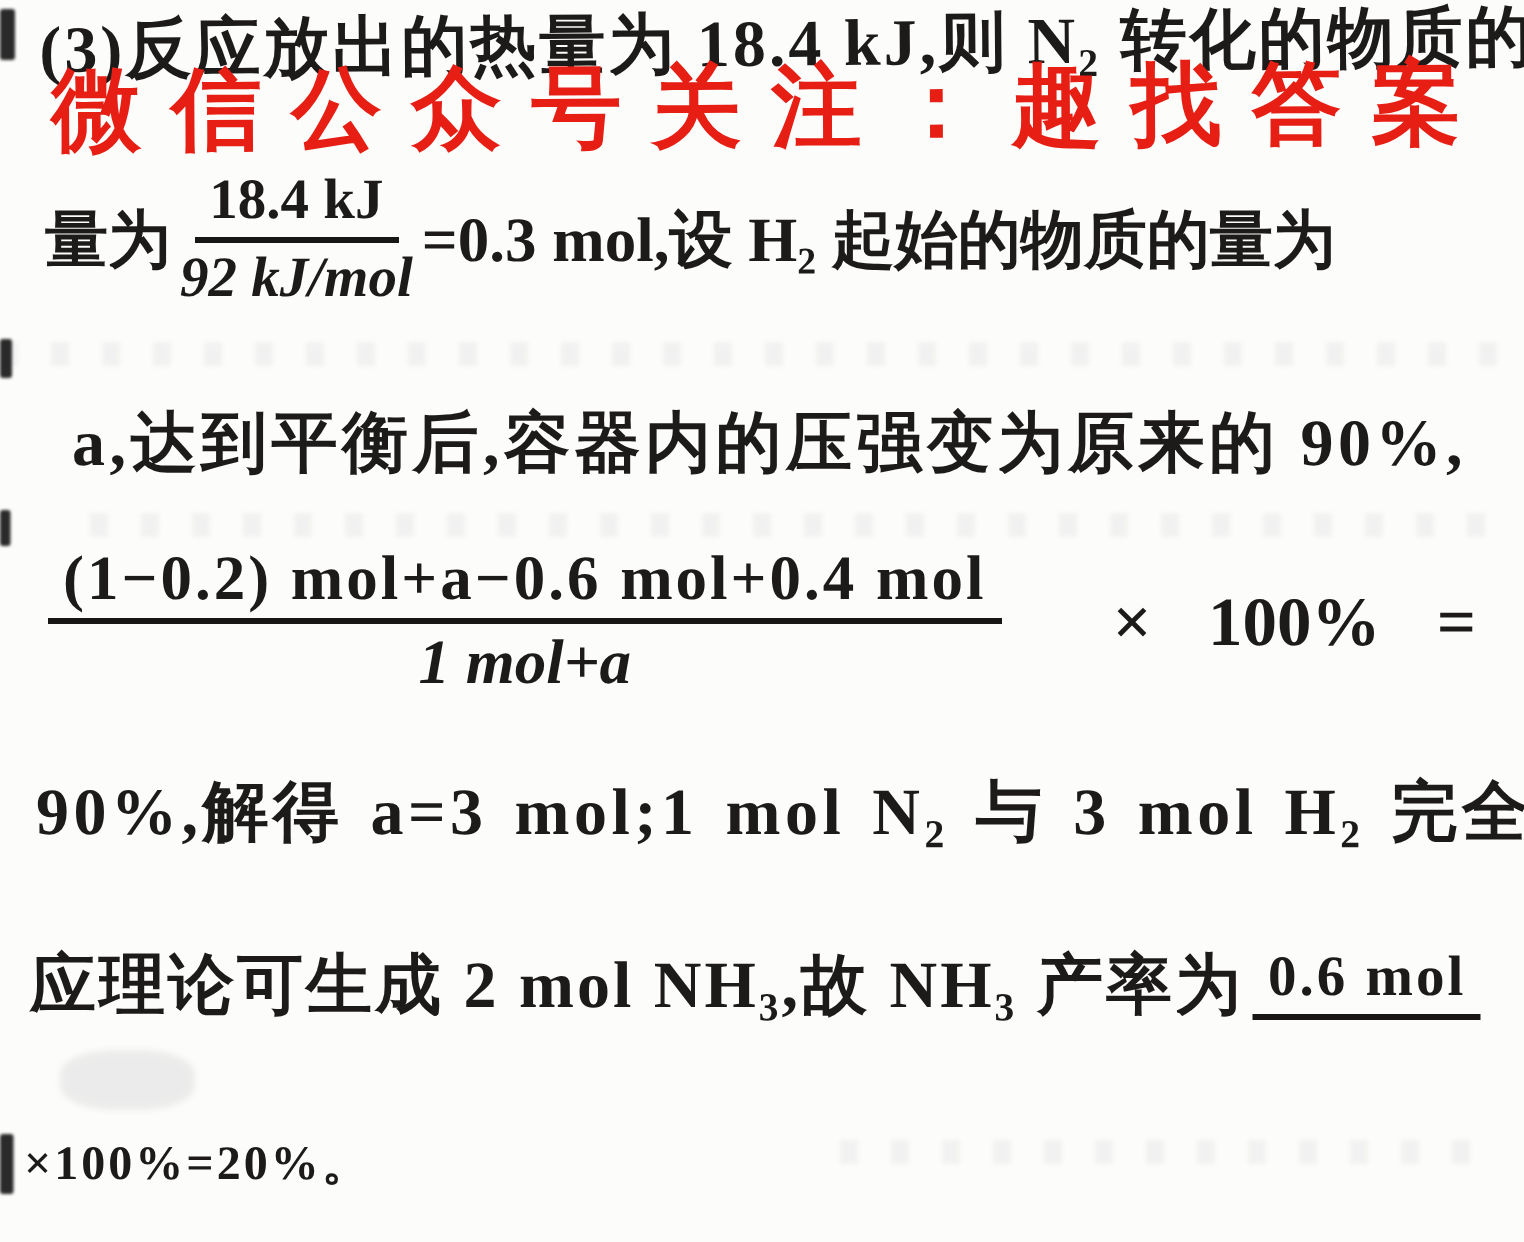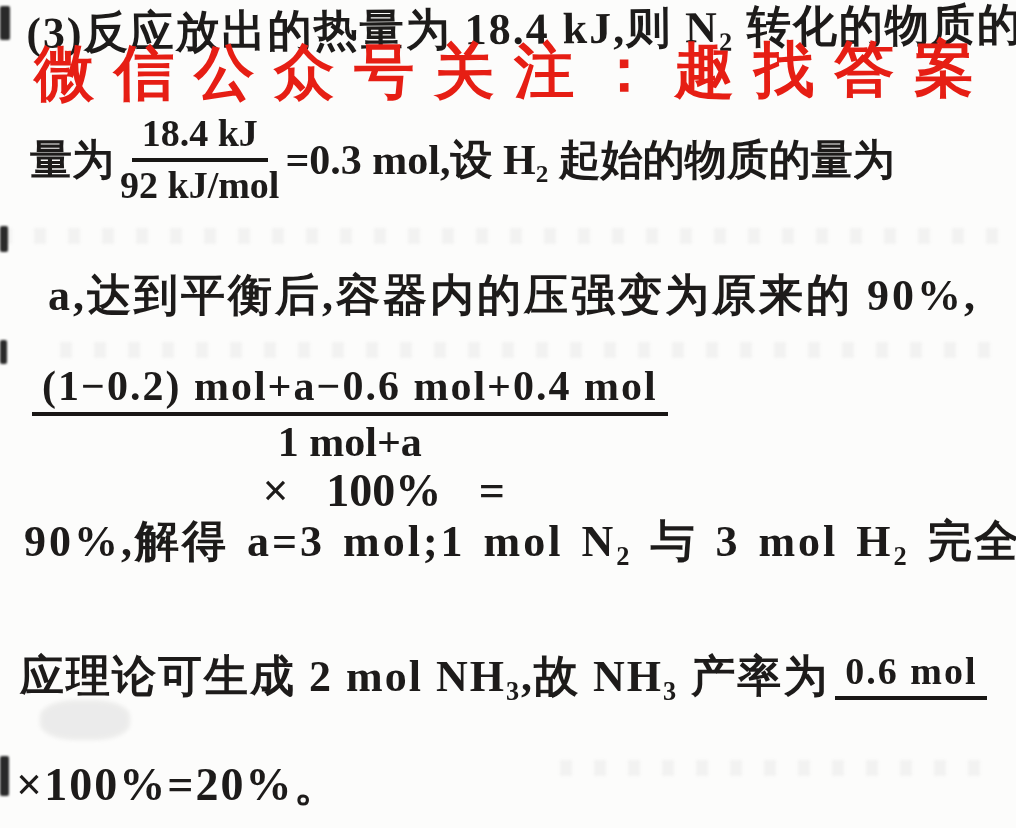--- a/index.html
+++ b/index.html
@@ -17,27 +17,27 @@
   .watermark{
     position:absolute;left:34px;top:34px;
     font-size:60px;font-weight:900;letter-spacing:20px;
     color:#e61e14;white-space:nowrap;
     font-family:"Liberation Sans","DejaVu Sans",sans-serif;
     transform:rotate(-0.3deg);transform-origin:left top;
   }
   .row{display:flex;align-items:center;}
   .l2{left:30px;top:108px;font-size:42px;height:104px;}
   .l3{left:28px;top:266px;font-size:44px;letter-spacing:3px;margin-left:20px;}
-  .l4{left:26px;top:364px;font-size:42px;height:100px;flex-direction:column;}
+  .l4{left:26px;top:364px;font-size:42px;height:100px;}
   .l5{left:24px;top:512px;font-size:44px;letter-spacing:3px;word-spacing:4px;}
-  .l6{left:20px;top:628px;font-size:44px;height:96px;letter-spacing:2px;}
-  .l7{left:16px;top:754px;font-size:46px;letter-spacing:2px;}
+  .l6{left:20px;top:608px;font-size:44px;height:96px;letter-spacing:2px;}
+  .l7{left:16px;top:754px;font-size:32px;letter-spacing:2px;}
   .frac{display:inline-flex;flex-direction:column;align-items:center;margin:0 6px;vertical-align:middle;}
   .frac .num{padding:0 10px 4px;border-bottom:4px solid #191715;line-height:1.05;}
-  .frac .den{padding-top:4px;line-height:1.05;}
+  .frac .den{padding-top:4px;line-height:1.05;font-style:italic;}
   .f-small{font-size:38px;}
   .l4 .frac .num{letter-spacing:2px;}
   .x100{margin-left:68px;word-spacing:26px;font-size:46px;}
   
   .smudge{position:absolute;background:#9a9a9a;opacity:.16;filter:blur(2px);border-radius:40%;}
   .noiserow{
     position:absolute;height:16px;opacity:.5;filter:blur(1.5px);
     background:repeating-linear-gradient(90deg, rgba(140,140,140,.18) 0 12px, transparent 12px 34px);
   }
   .edge{position:absolute;background:#2a2a2a;filter:blur(1px);border-radius:2px;}

